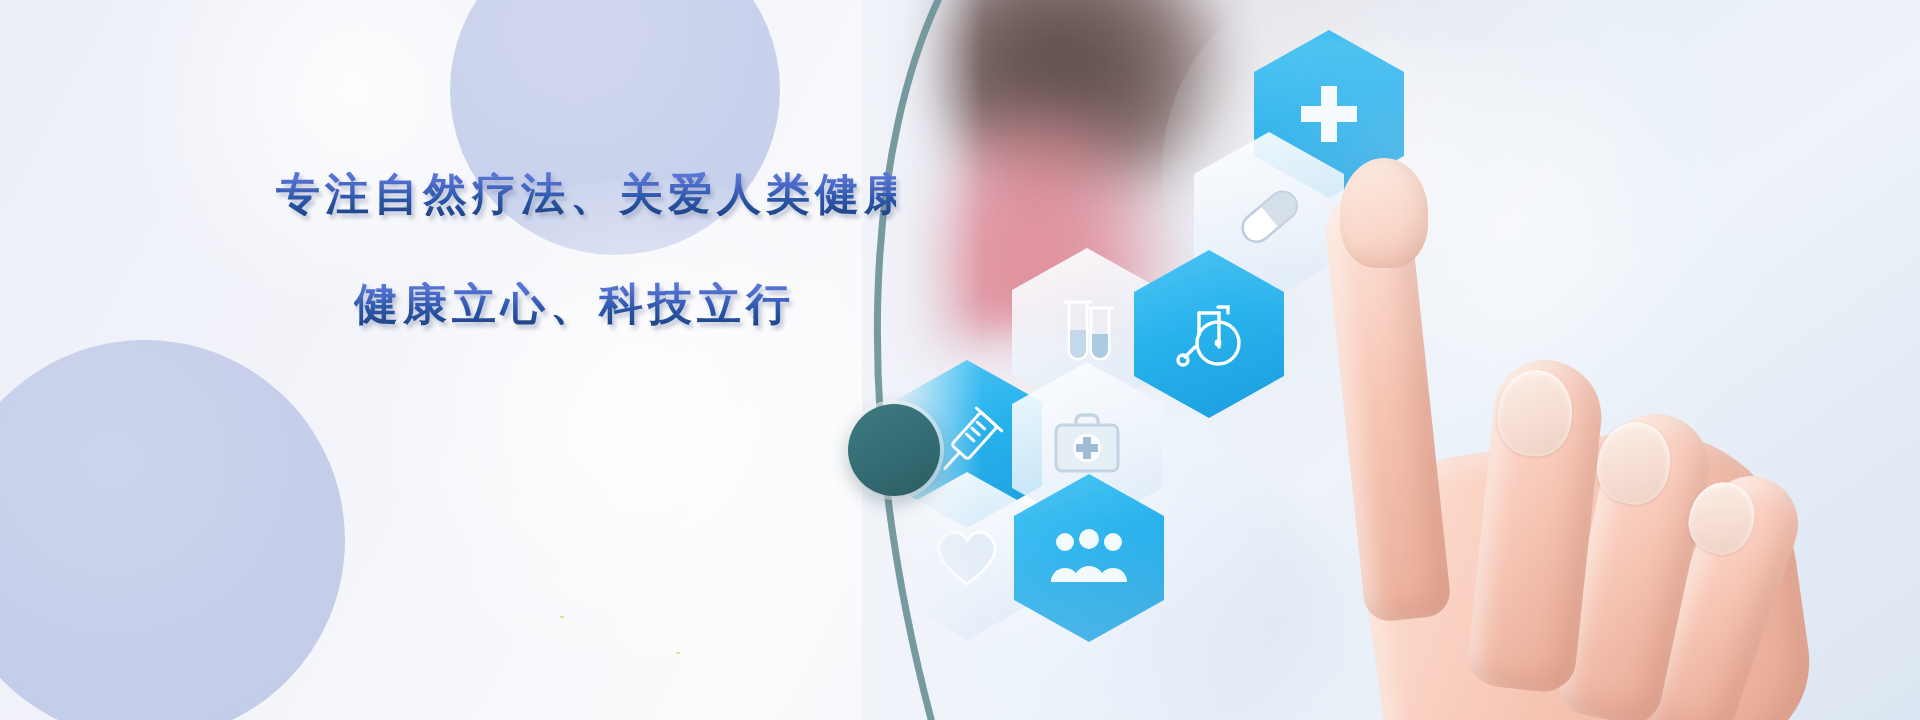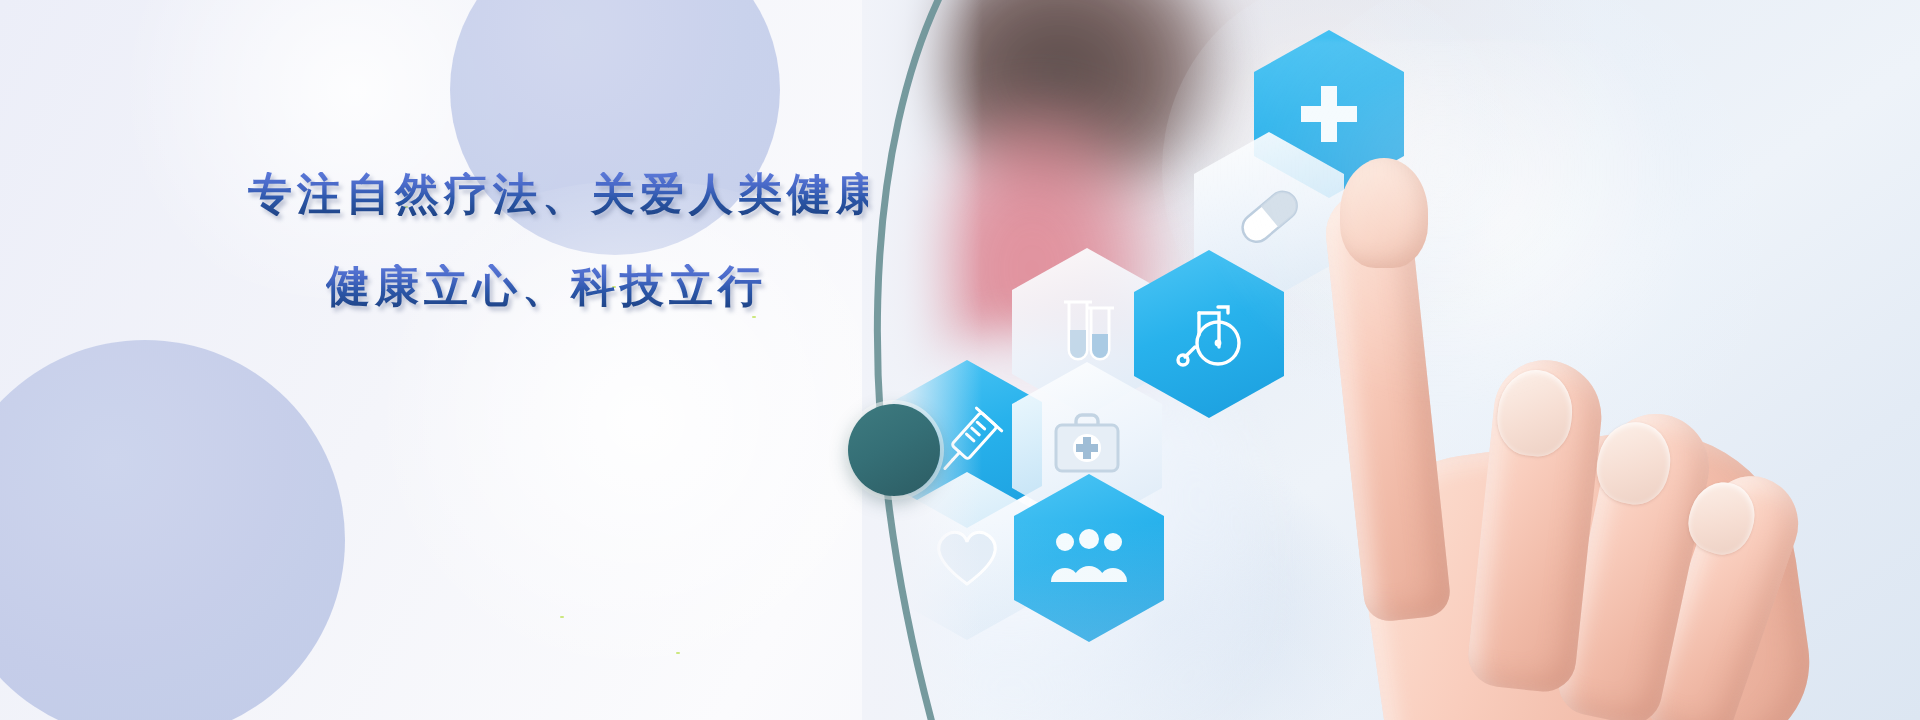--- a/index.html
+++ b/index.html
@@ -29,32 +29,32 @@
     width:520px;height:420px;left:95px;top:-120px;
     background:radial-gradient(circle at 50% 50%,rgba(255,255,255,.85) 0%,rgba(255,255,255,0) 70%);
   }
   #blob-haze2{
     width:620px;height:480px;left:330px;top:180px;
     background:radial-gradient(circle at 50% 50%,rgba(255,255,255,.9) 0%,rgba(255,255,255,0) 68%);
   }
 
   
   #headline{
-    position:absolute;left:248px;top:172px;width:620px;
+    position:absolute;left:276px;top:172px;width:620px;
     z-index:8;
   }
   .hl-line{
     font-size:44px;font-weight:bold;letter-spacing:5px;line-height:1;
     background:linear-gradient(180deg,#5c79d8 0%,#4a6ac9 28%,#2b56a8 62%,#1f4487 100%);
     -webkit-background-clip:text;background-clip:text;
     color:#2d55a4;-webkit-text-fill-color:transparent;
     filter:drop-shadow(3px 4px 2px rgba(120,130,165,.45));
     white-space:nowrap;
   }
-  #hl-line-2{margin-top:48px;margin-left:78px;}
+  #hl-line-2{margin-top:66px;margin-left:78px;}
 
   
   #photo{
     position:absolute;left:862px;top:0;width:1058px;height:720px;overflow:hidden;
     z-index:3;
   }
   #photo-base{
     position:absolute;inset:0;
     background:
       radial-gradient(ellipse 300px 250px at 300px 620px,rgba(186,206,232,.55) 0%,rgba(186,206,232,0) 70%),

